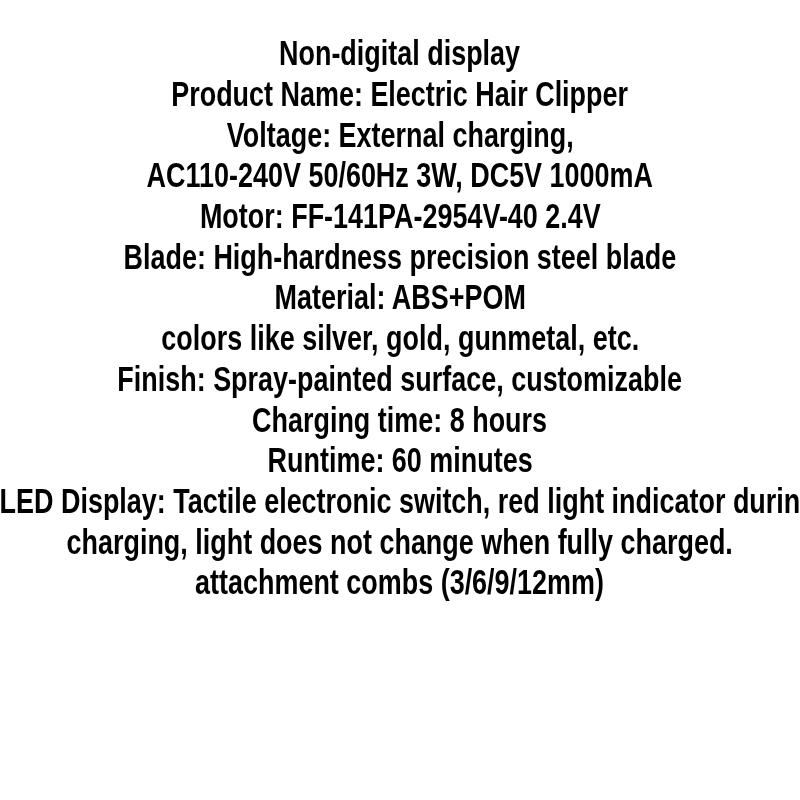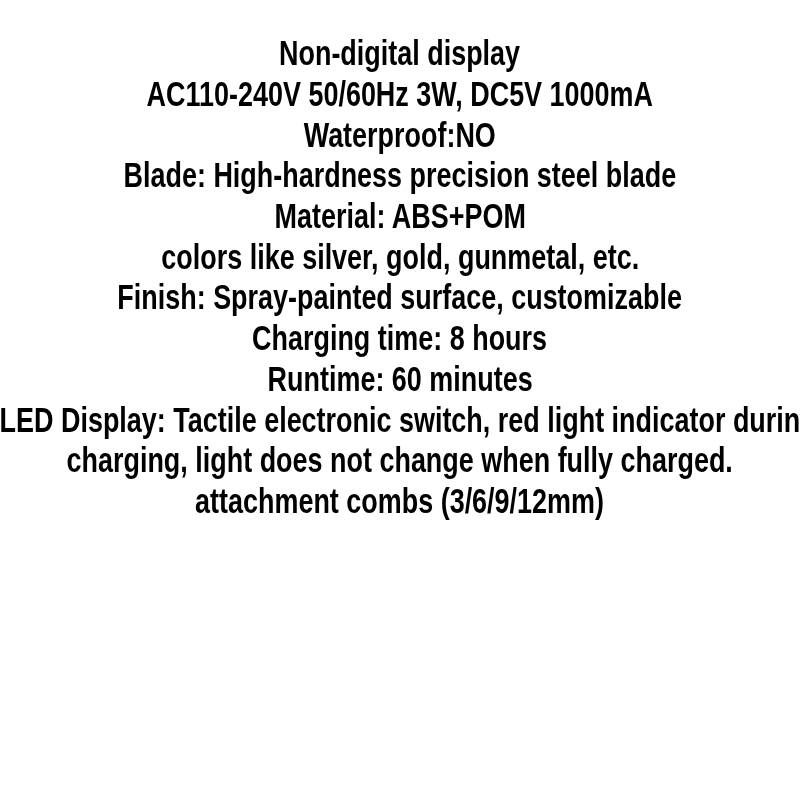--- a/index.html
+++ b/index.html
@@ -39,24 +39,30 @@
   }
 </style>
 </head>
 <body>
 
 <div class="sheet">
   <div class="line">
     <span class="t">Non-digital display</span>
   </div>
   <div class="line">
+    <span class="t">Product Name: Electric Hair Clipper</span>
+  </div>
+  <div class="line">
+    <span class="t">Voltage: External charging,</span>
+  </div>
+  <div class="line">
     <span class="t">AC110-240V 50/60Hz 3W, DC5V 1000mA</span>
   </div>
   <div class="line">
-    <span class="t">Waterproof:NO</span>
+    <span class="t">Motor: FF-141PA-2954V-40 2.4V</span>
   </div>
   <div class="line">
     <span class="t">Blade: High-hardness precision steel blade</span>
   </div>
   <div class="line">
     <span class="t">Material: ABS+POM</span>
   </div>
   <div class="line">
     <span class="t">colors like silver, gold, gunmetal, etc.</span>
   </div>

